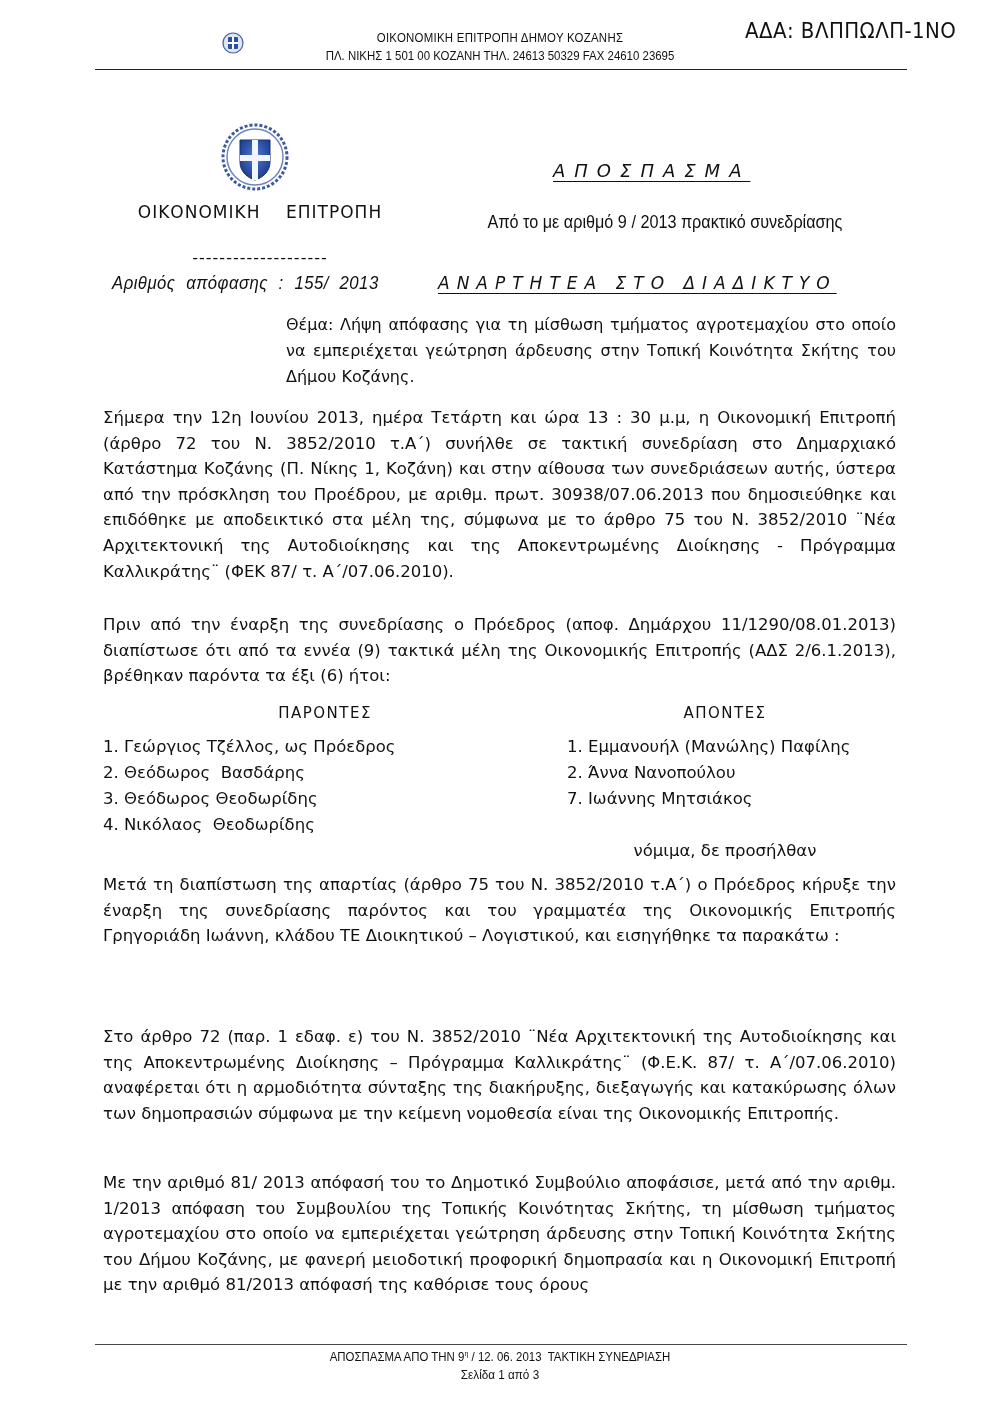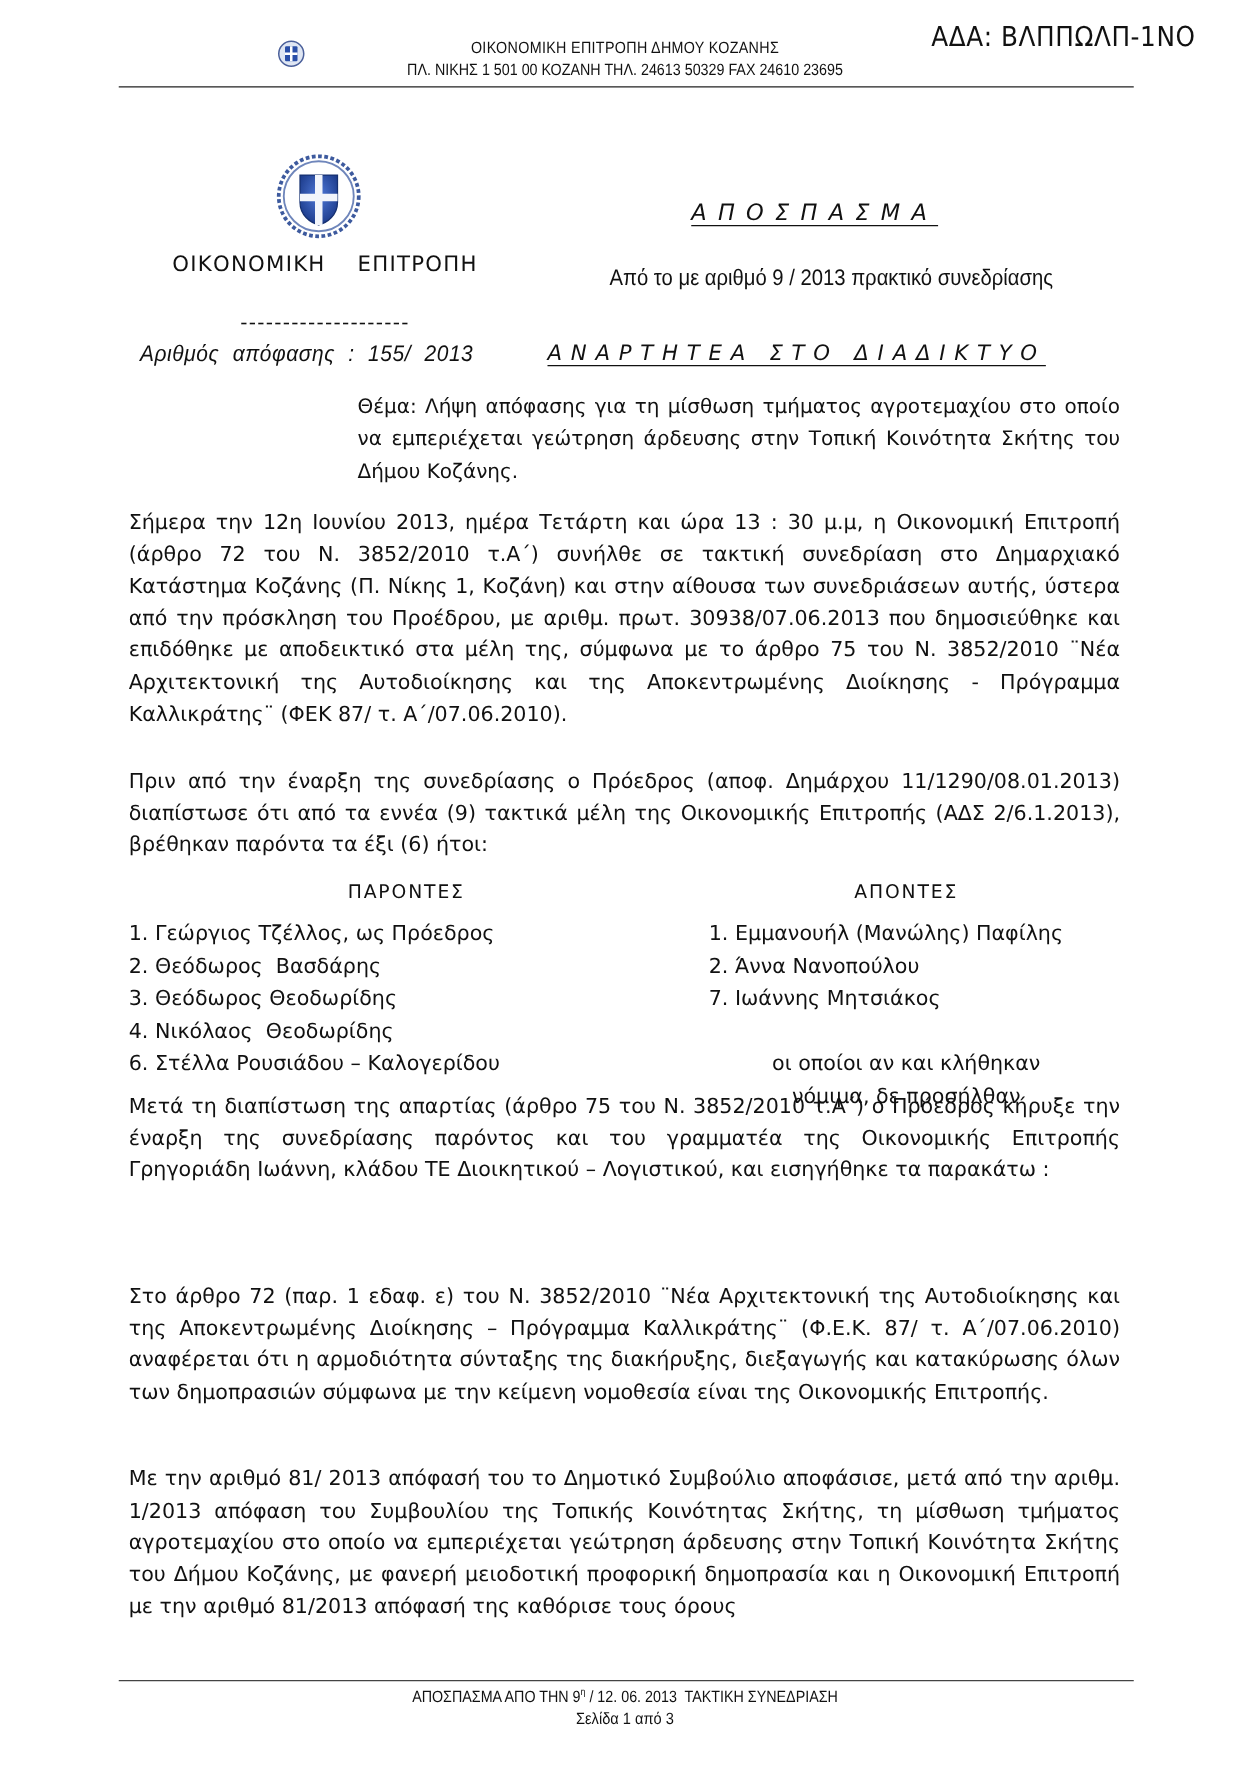--- a/index.html
+++ b/index.html
@@ -88,30 +88,28 @@
 <p class="body-para p2">Πριν από την έναρξη της συνεδρίασης ο Πρόεδρος (αποφ. Δημάρχου 11/1290/08.01.2013) διαπίστωσε ότι από τα εννέα (9) τακτικά μέλη της Οικονομικής Επιτροπής (ΑΔΣ 2/6.1.2013), βρέθηκαν παρόντα τα έξι (6) ήτοι:</p>
 
 <div class="col-head present-head">ΠΑΡΟΝΤΕΣ</div>
 <div class="col-head absent-head">ΑΠΟΝΤΕΣ</div>
 
 <ul class="present-list">
   <li style="white-space:pre;">1. Γεώργιος Τζέλλος, ως Πρόεδρος</li>
   <li style="white-space:pre;">2. Θεόδωρος  Βασδάρης</li>
   <li style="white-space:pre;">3. Θεόδωρος Θεοδωρίδης</li>
   <li style="white-space:pre;">4. Νικόλαος  Θεοδωρίδης</li>
-  <li style="white-space:pre;">6. Στέλλα Ρουσιάδου – Καλογερίδου</li>
 </ul>
 
 <ul class="absent-list">
   <li>1. Εμμανουήλ (Μανώλης) Παφίλης</li>
   <li>2. Άννα Νανοπούλου</li>
   <li>7. Ιωάννης Μητσιάκος</li>
 </ul>
 <div class="absent-note">
-  <div>οι οποίοι αν και κλήθηκαν</div>
   <div>νόμιμα, δε προσήλθαν</div>
 </div>
 
 <p class="body-para p3">Μετά τη διαπίστωση της απαρτίας (άρθρο 75 του Ν. 3852/2010 τ.Α΄) ο Πρόεδρος κήρυξε την έναρξη της συνεδρίασης παρόντος και του γραμματέα της Οικονομικής Επιτροπής Γρηγοριάδη Ιωάννη, κλάδου ΤΕ Διοικητικού – Λογιστικού, και εισηγήθηκε τα παρακάτω :</p>
 <p class="body-para p4">Στο άρθρο 72 (παρ. 1 εδαφ. ε) του Ν. 3852/2010 ¨Νέα Αρχιτεκτονική της Αυτοδιοίκησης και της Αποκεντρωμένης Διοίκησης – Πρόγραμμα Καλλικράτης¨ (Φ.Ε.Κ. 87/ τ. Α΄/07.06.2010) αναφέρεται ότι η αρμοδιότητα σύνταξης της διακήρυξης, διεξαγωγής και κατακύρωσης όλων των δημοπρασιών σύμφωνα με την κείμενη νομοθεσία είναι της Οικονομικής Επιτροπής.</p>
 <p class="body-para p5">Με την αριθμό 81/ 2013 απόφασή του το Δημοτικό Συμβούλιο αποφάσισε, μετά από την αριθμ. 1/2013 απόφαση του Συμβουλίου της Τοπικής Κοινότητας Σκήτης, τη μίσθωση τμήματος αγροτεμαχίου στο οποίο να εμπεριέχεται γεώτρηση άρδευσης στην Τοπική Κοινότητα Σκήτης του Δήμου Κοζάνης, με φανερή μειοδοτική προφορική δημοπρασία και η Οικονομική Επιτροπή με την αριθμό 81/2013 απόφασή της καθόρισε τους όρους</p>
 
 <div class="ftr-rule"></div>
 <div class="ftr-line1"><span>ΑΠΟΣΠΑΣΜΑ ΑΠΟ ΤΗΝ 9</span><sup>η</sup><span style="white-space:pre;"> / 12. 06. 2013  ΤΑΚΤΙΚΗ ΣΥΝΕΔΡΙΑΣΗ</span></div>
 <div class="ftr-line2">Σελίδα 1 από 3</div>

